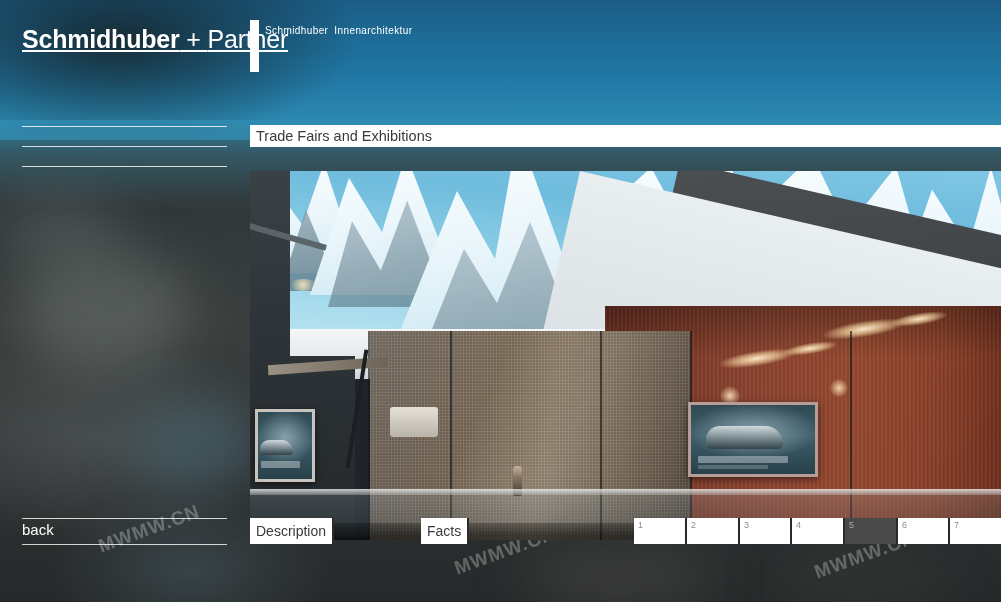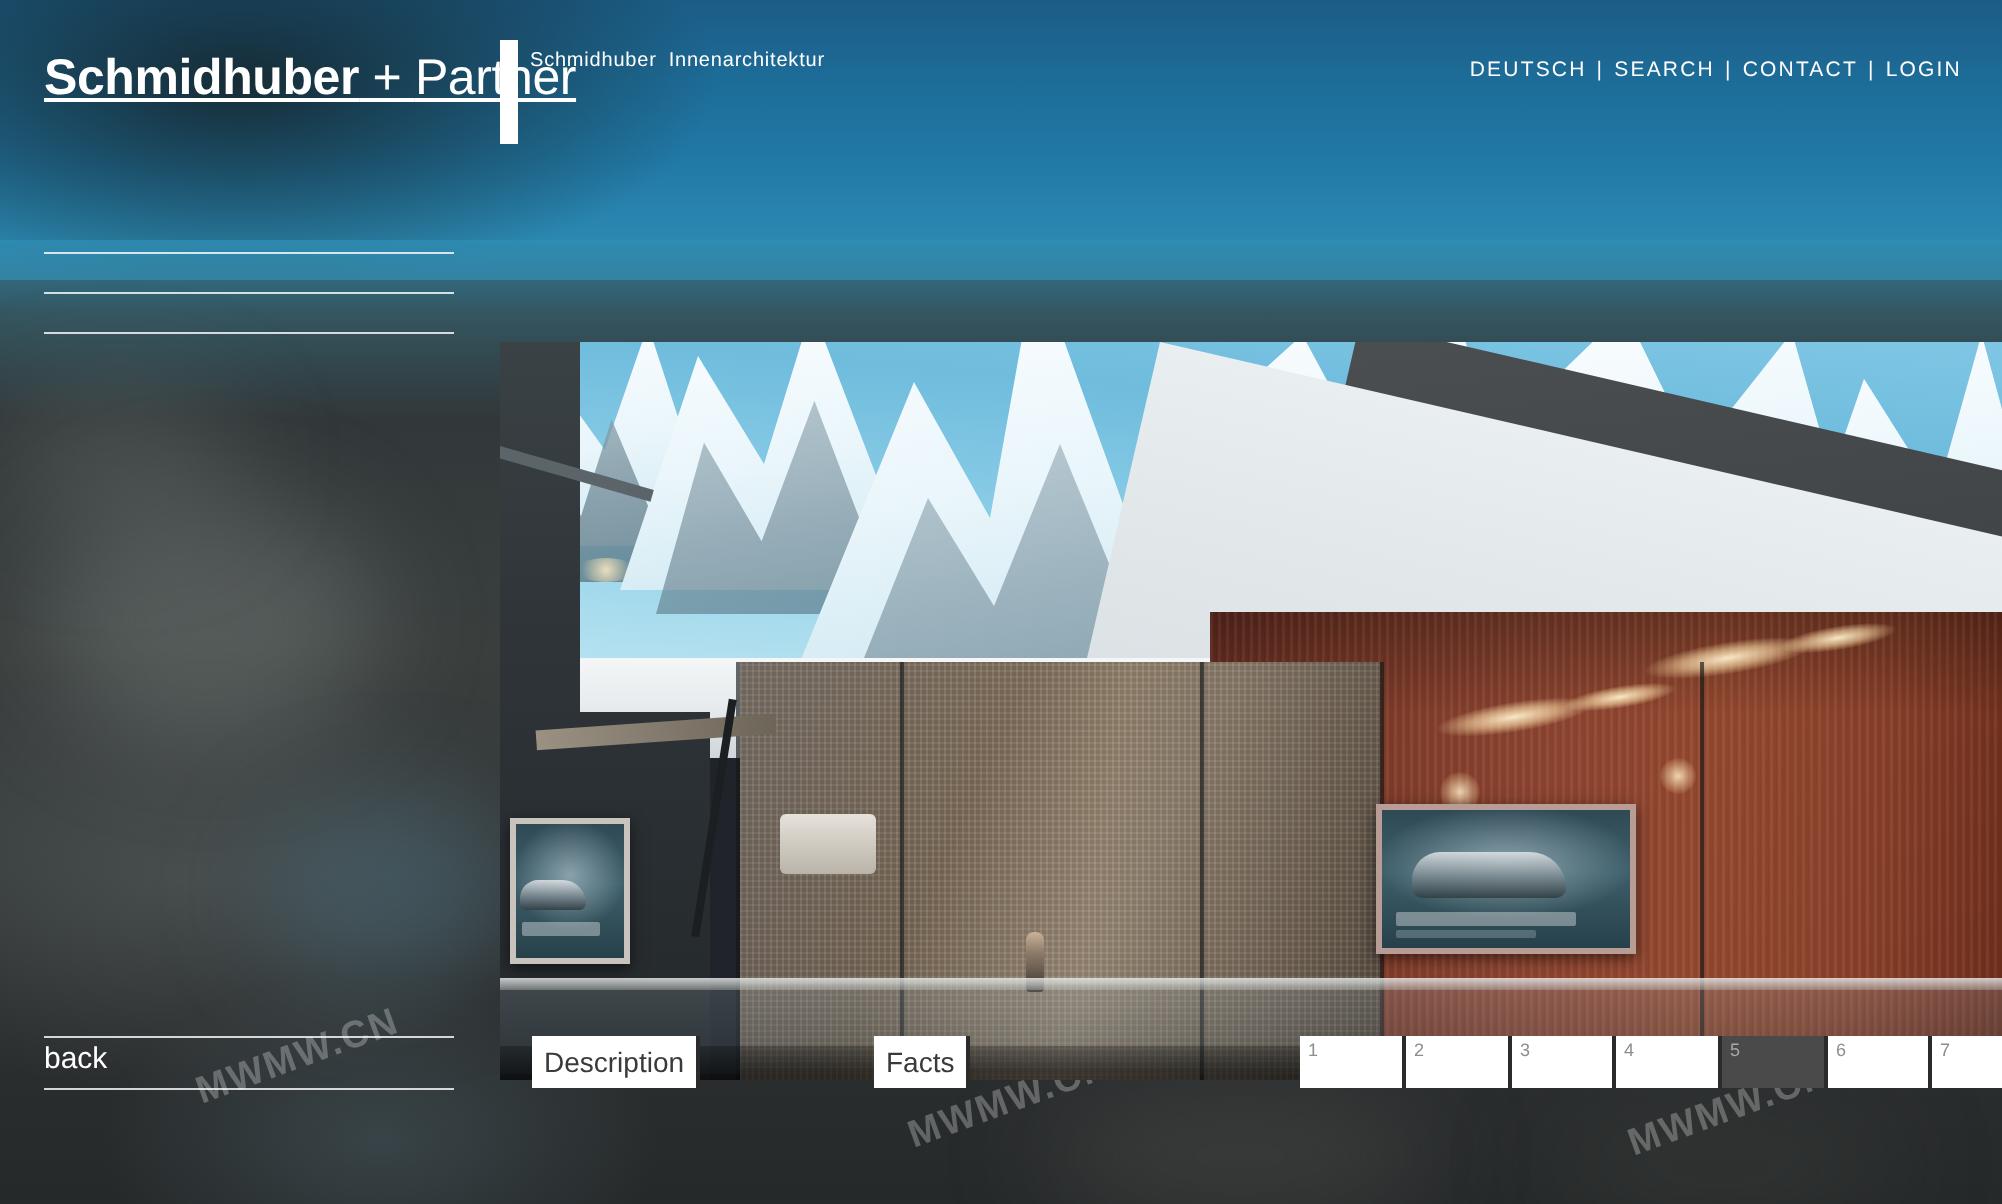--- a/index.html
+++ b/index.html
@@ -206,21 +206,21 @@
   }
 
   
   #person {
     left:263px; top:295px; width:9px; height:30px;
     background:linear-gradient(180deg,#c9b29a 0%, #8d7a68 35%, #3b3631 100%);
     border-radius:4px 4px 2px 2px;
   }
 
   
-  #controls { position:absolute; left:16px; top:518px; width:665px; height:26px; z-index:12; }
+  #controls { position:absolute; left:0; top:518px; width:665px; height:26px; z-index:12; }
   .tab {
     position:absolute; top:0; height:26px; background:#ffffff; color:#3a3a3a;
     font-size:14px; line-height:26px; padding:0 6px; white-space:nowrap;
     border-right:2px solid #2b2b2b;
   }
   #tab-desc { left:0; }
   #tab-facts { left:139px;margin-left:32px; }
 
   #pager { position:absolute; left:384px; top:0; width:367px; height:26px; }
   .pg {
@@ -248,36 +248,34 @@
 </div>
 
 <div id="header">
   <a id="logo" href="#">
     <span class="b">Schmidhuber</span><span class="p"> + </span><span class="p">Partner</span>
   </a>
   <div id="logo-bar"></div>
   <div id="tagline">
     <span>Schmidhuber</span><span>Innenarchitektur</span>
   </div>
-  <div id="topnav">
-    <a href="#">DEUTSCH</a><span class="sep">|</span><a href="#">SEARCH</a><span class="sep">|</span><a href="#">CONTACT</a><span class="sep">|</span><a href="#">LOGIN</a>
-  </div>
 </div>
 
 <div id="sidebar">
   <div class="side-rule" style="top:126px;"></div>
   <div class="side-rule" style="top:146px;"></div>
   <div class="side-rule" style="top:166px;"></div>
   <div class="side-rule" style="top:518px;"></div>
   <a id="back-link" href="#">back</a>
   <div class="side-rule" style="top:544px;"></div>
 </div>
 
 <div id="main">
 
+  <div class="titlebar" id="title-1">Trade Fairs and Exhibitions</div>
 
   <div id="hero">
 
     <div class="layer" id="sky-panel">
       <div class="peak snow" style="left:-10px;top:-18px;width:120px;height:120px;clip-path:polygon(30% 100%,0% 100%,22% 18%,52% 60%,70% 8%,100% 100%);"></div>
       <div class="peak rock" style="left:0px;top:10px;width:90px;height:110px;clip-path:polygon(0% 100%,18% 30%,45% 70%,62% 26%,100% 100%);opacity:.75;"></div>
       <div class="peak snow" style="left:60px;top:-26px;width:150px;height:150px;clip-path:polygon(0% 100%,26% 22%,48% 58%,64% 6%,100% 100%);"></div>
       <div class="peak rock" style="left:78px;top:6px;width:120px;height:130px;clip-path:polygon(0% 100%,20% 34%,44% 72%,66% 18%,100% 100%);opacity:.62;"></div>
       <div class="peak snow" style="left:150px;top:-40px;width:190px;height:200px;clip-path:polygon(0% 100%,30% 30%,50% 64%,62% 0%,100% 100%);"></div>
       <div class="peak rock" style="left:178px;top:18px;width:150px;height:150px;clip-path:polygon(0% 100%,24% 40%,46% 76%,68% 22%,100% 100%);opacity:.55;"></div>

